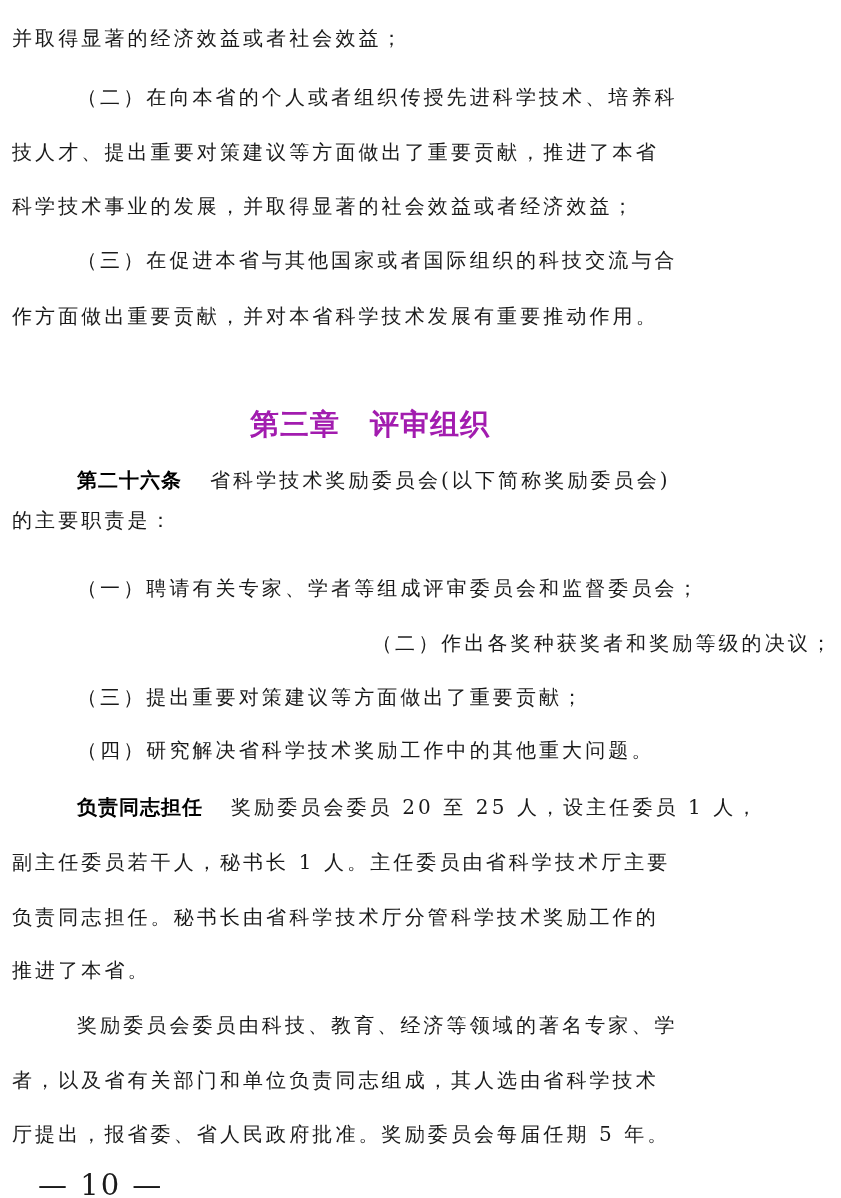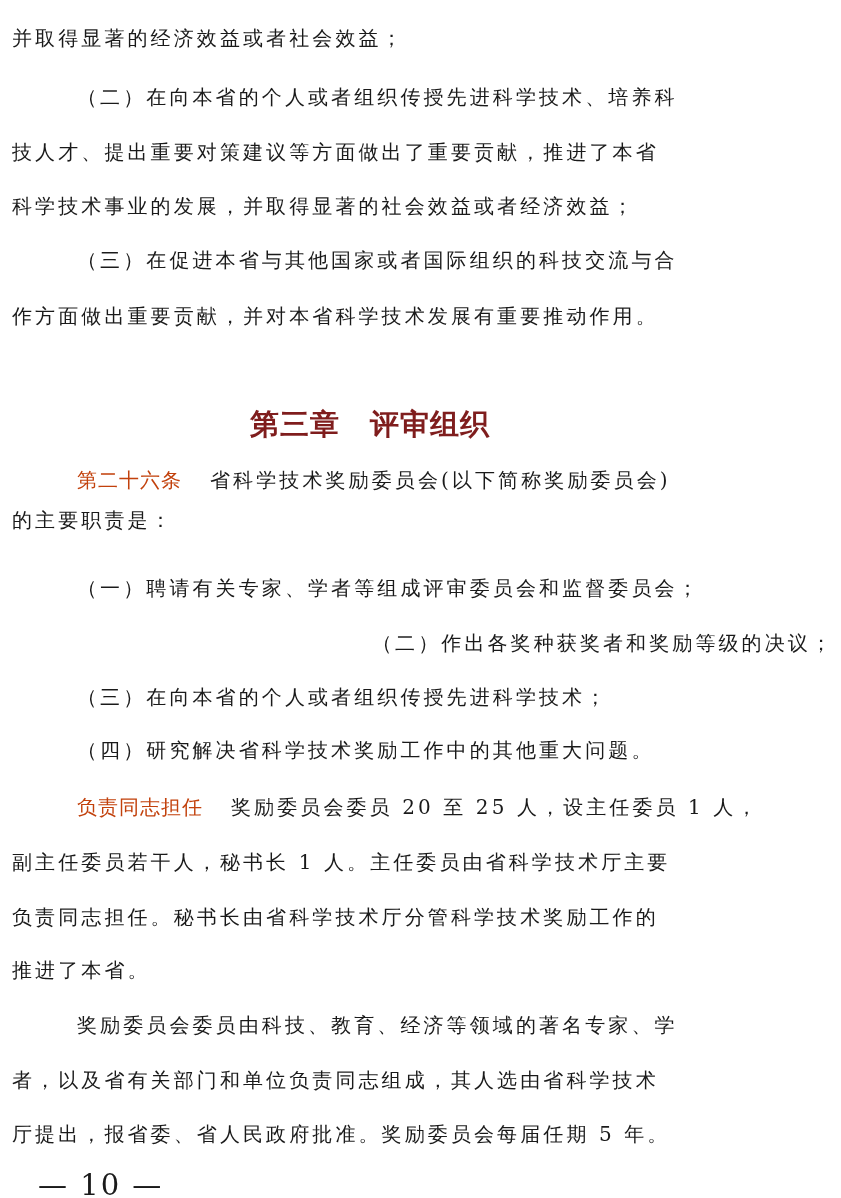--- a/index.html
+++ b/index.html
@@ -30,28 +30,28 @@
       position: absolute;
       left: 0;
       width: 740px;
       text-align: center;
       font-family: "DejaVu Sans", "Liberation Sans", sans-serif;
       font-weight: bold;
       font-size: 29px;
       height: 40px;
       line-height: 40px;
       letter-spacing: 1px;
-      color: #7f1d1d;
+      color: #a21caf;
     }
     .heading .gap { display: inline-block; width: 30px; }
     .art-title {
       font-family: "DejaVu Sans", "Liberation Sans", sans-serif;
-      font-weight: normal;
+      font-weight: bold;
       letter-spacing: 1px;
-      color: #c2410c;
+      color: #000000;
       margin-right: 28px;
     }
     .page-num {
       position: absolute;
       left: 38px;
       font-size: 29px;
       height: 40px;
       line-height: 40px;
       letter-spacing: 2px;
       color: #1a1a1a;
@@ -72,21 +72,21 @@
   <div class="heading" style="top:404px;">
     <span>第三章</span><span class="gap"></span><span>评审组织</span>
   </div>
 
   <div class="line indent" style="top:460px;">
     <span class="art-title">第二十六条</span><span>省科学技术奖励委员会(以下简称奖励委员会)</span>
   </div>
   <div class="line" style="top:500px;">的主要职责是：</div>
   <div class="line indent" style="top:568px;">（一）聘请有关专家、学者等组成评审委员会和监督委员会；</div>
   <div class="line indent" style="top:623px;text-align:right;">（二）作出各奖种获奖者和奖励等级的决议；</div>
-  <div class="line indent" style="top:677px;">（三）在向本省的个人或者组织传授先进科学技术；</div>
+  <div class="line indent" style="top:677px;">（三）提出重要对策建议等方面做出了重要贡献；</div>
   <div class="line indent" style="top:730px;">（四）研究解决省科学技术奖励工作中的其他重大问题。</div>
 
   <div class="line indent" style="top:787px;">
     <span class="art-title">负责同志担任</span><span>奖励委员会委员 20 至 25 人，设主任委员 1 人，</span>
   </div>
   <div class="line" style="top:842px;">副主任委员若干人，秘书长 1 人。主任委员由省科学技术厅主要</div>
   <div class="line" style="top:897px;">负责同志担任。秘书长由省科学技术厅分管科学技术奖励工作的</div>
   <div class="line" style="top:950px;">推进了本省。</div>
 
   <div class="line indent" style="top:1005px;">奖励委员会委员由科技、教育、经济等领域的著名专家、学</div>

